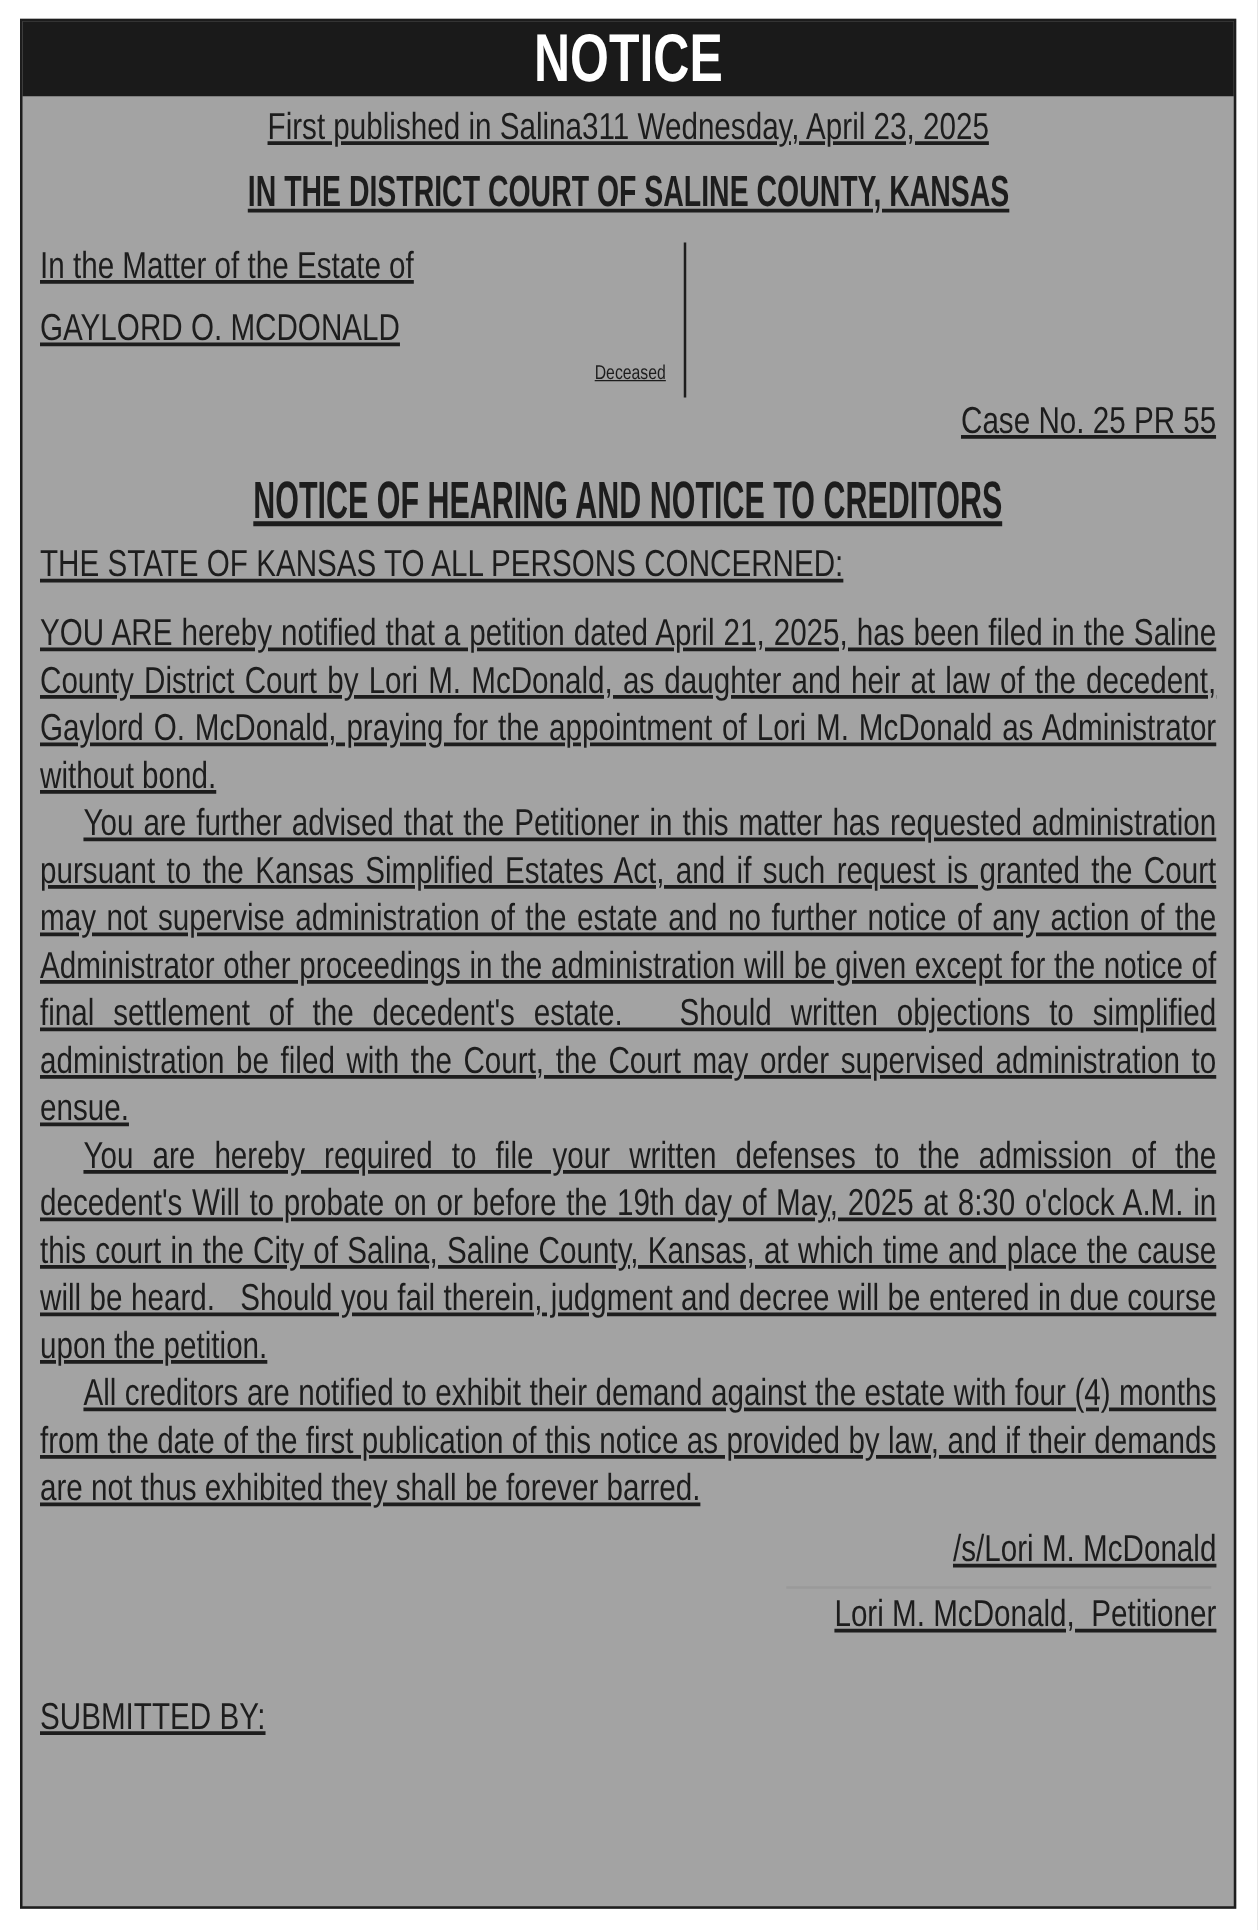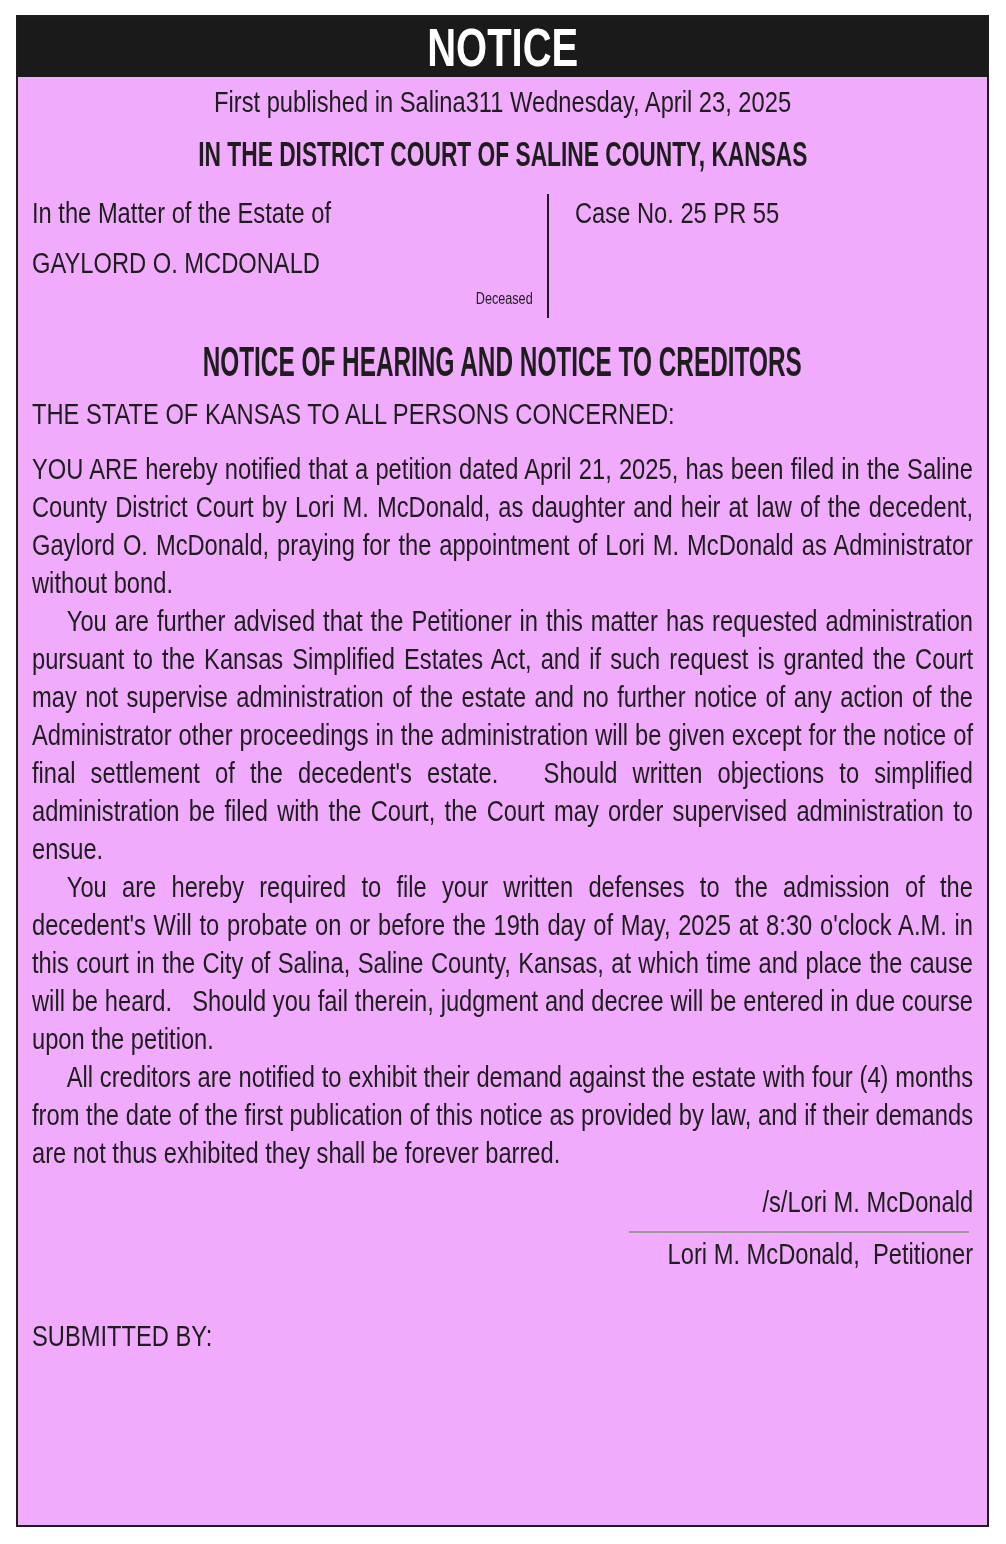--- a/index.html
+++ b/index.html
@@ -13,37 +13,37 @@
     color: var(--ink, #1d1d1d);
   }
   .page {
     position: absolute;
     left: 16px;
     top: 15px;
     width: 973px;
     height: 1512px;
     box-sizing: border-box;
     border: 2px solid var(--ink, #1d1d1d);
-    background: #f0abfc;
+    background: #a3a3a3;
   }
   .banner {
     height: 60px;
     background: var(--banner-bg, #1a1a1a);
     display: flex;
     flex-direction: column;
     justify-content: center;
     overflow: hidden;
   }
   .banner-title {
     color: var(--banner-text, #ffffff);
     font-size: 54px;
     line-height: 58px;
     font-weight: bold;
   }
-  .content { padding: 0 14px; }
+  .content { padding: 0 14px; text-decoration: underline; }
 
   
   .cx  { display: block; }
   .cx-l {
     width: calc(100% / var(--k));
     transform: scaleX(var(--k));
     transform-origin: 0 0;
   }
   .cx-c {
     width: calc(100% / var(--k));
@@ -72,32 +72,34 @@
   .court-line {
     margin-top: 8px;
     font-size: 35px;
     line-height: 46px;
     font-weight: bold;
   }
   .caption {
     margin-top: 17px;
     display: flex;
     align-items: stretch;
+    flex-direction: column;
   }
   .cap-left {
     width: 517px;
     box-sizing: border-box;
     border-right: 2px solid var(--ink, #1d1d1d);
     padding: 0 0 0 0;
     overflow: hidden;
   }
   .cap-right {
     flex: 1;
     padding-left: 26px;
     overflow: hidden;
+    text-align: right;
   }
   .cap-line { font-size: 30px; line-height: 38px; }
   .cap-name { margin-top: 12px; }
   .cap-deceased { margin-top: -2px; padding-right: 18px; box-sizing: border-box; line-height: 38px; }
   .section-heading {
     margin-top: 19px;
     font-size: 42px;
     line-height: 50px;
     font-weight: bold;
   }

